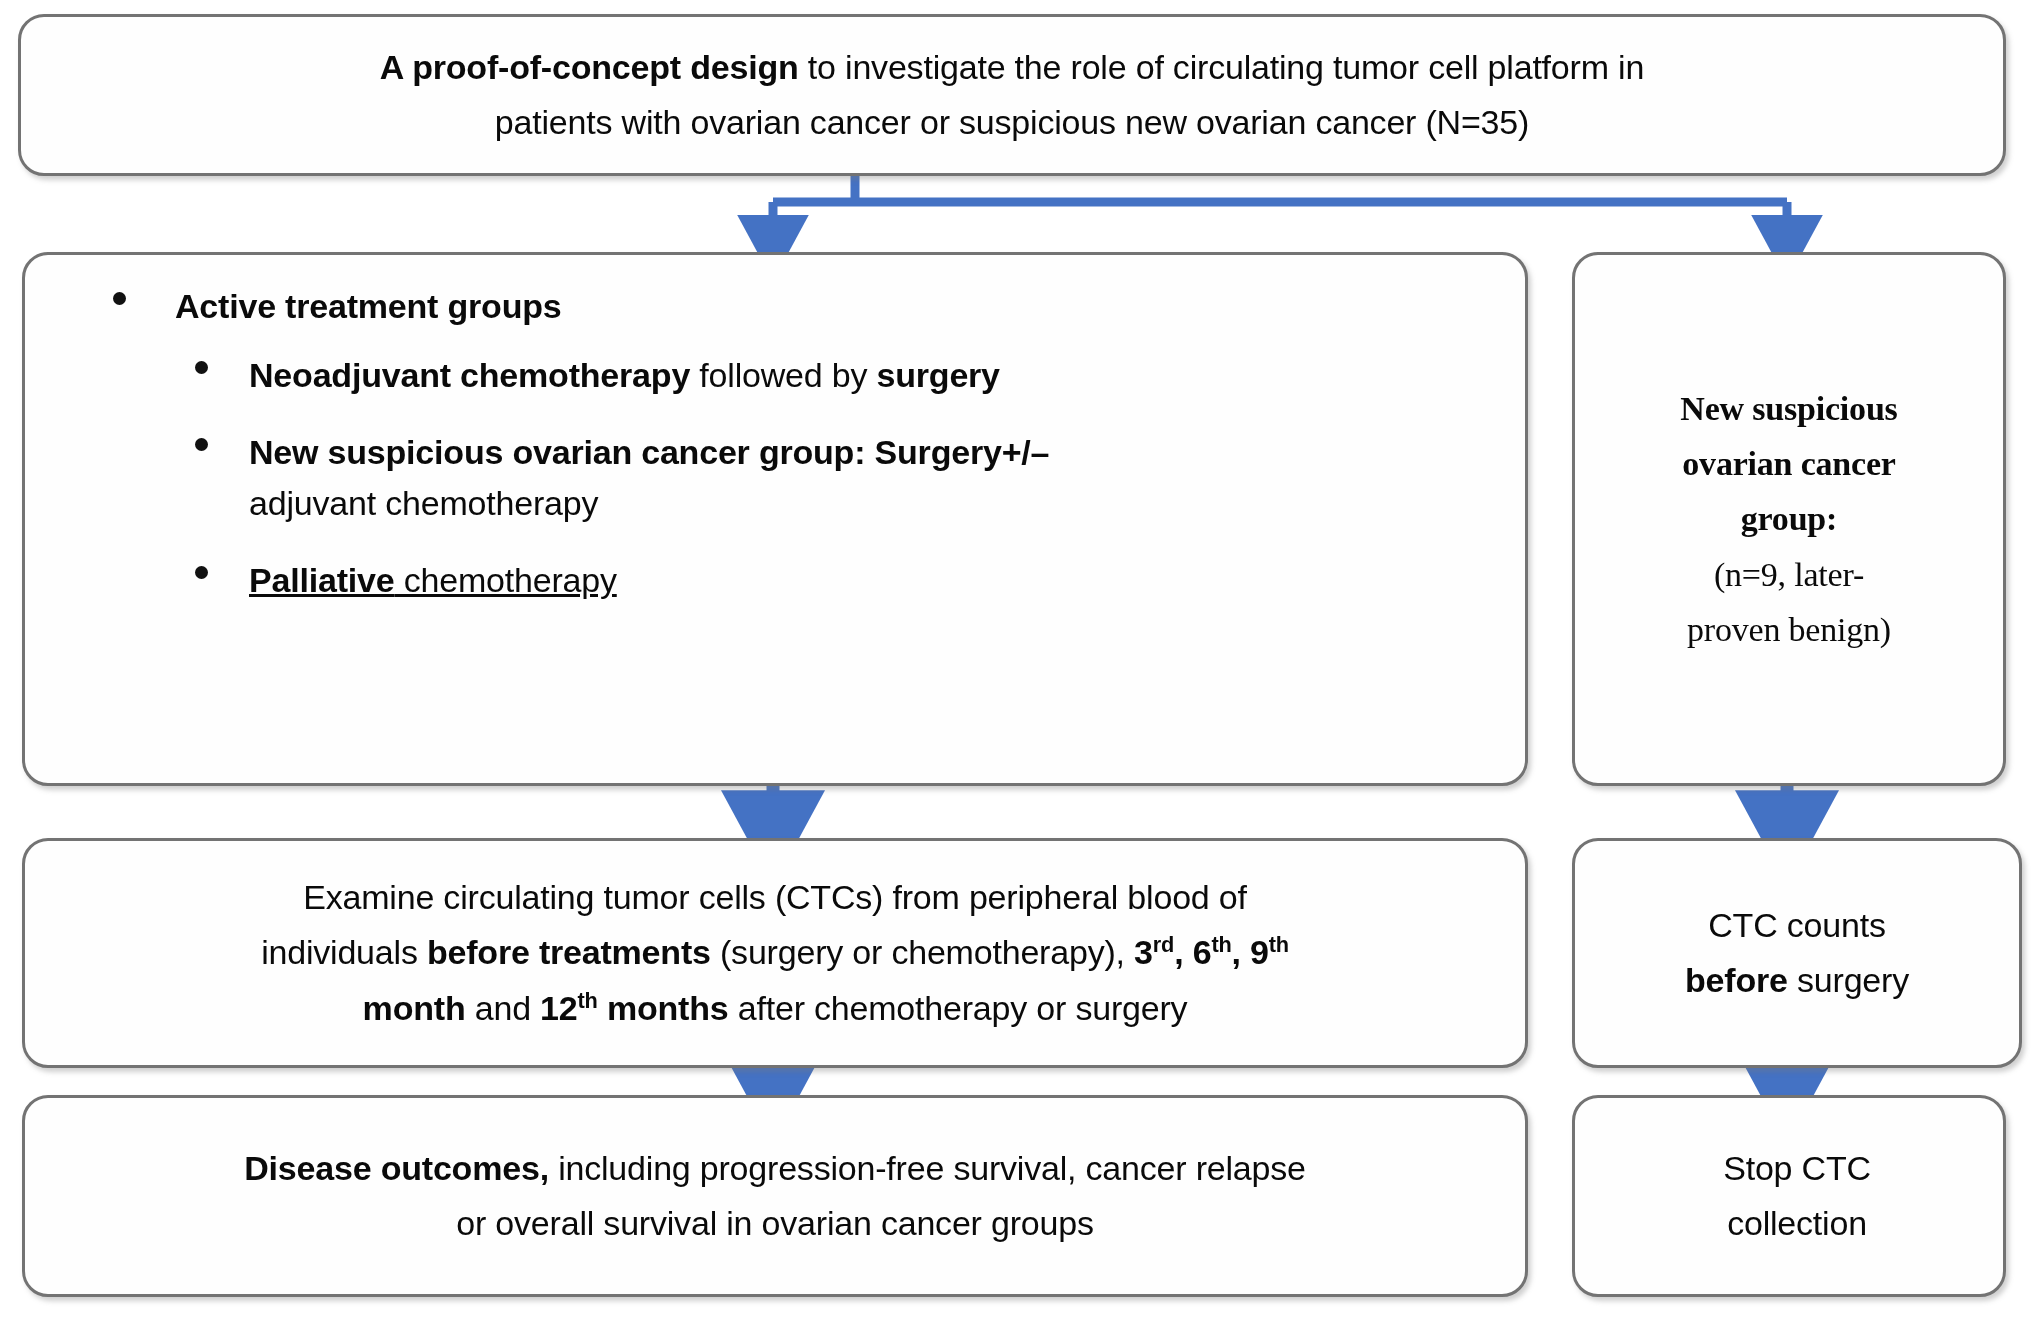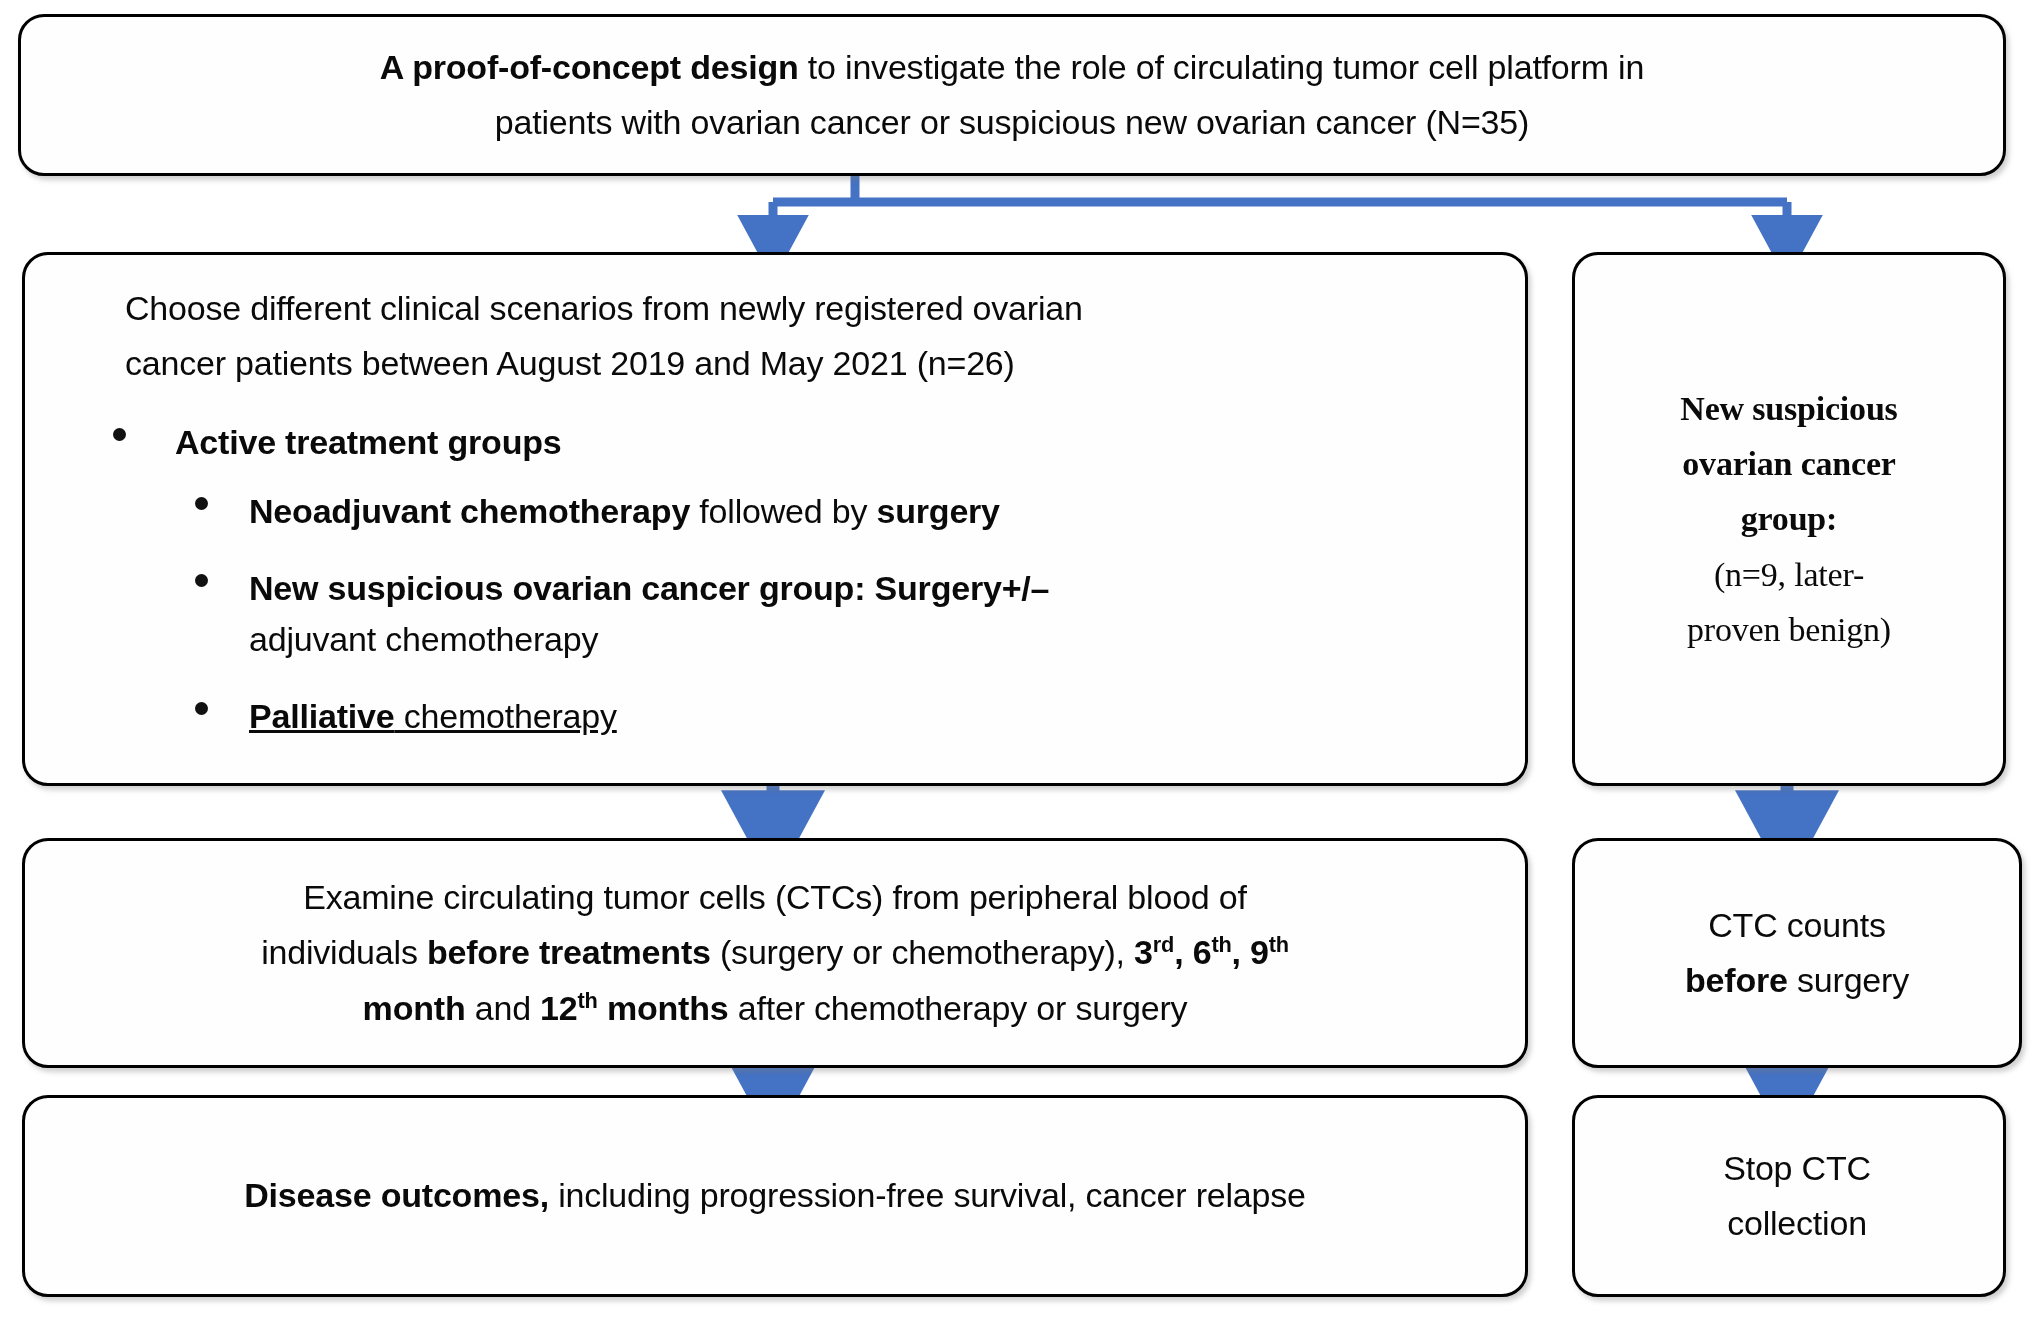--- a/index.html
+++ b/index.html
@@ -21,21 +21,21 @@
     left: 0; top: 0;
     width: 2032px;
     height: 1322px;
   }
 
   
   .box {
     position: absolute;
     box-sizing: border-box;
     background: #fefefe;
-    border: 3px solid #000000;
+    border: 3px solid #737373;
     border-radius: 26px;
     box-shadow: 3px 4px 5px rgba(120,120,120,0.35);
   }
   .box-inner {
     width: 100%;
     height: 100%;
     display: flex;
     flex-direction: column;
     justify-content: center;
     box-sizing: border-box;
@@ -207,24 +207,20 @@
     <div class="box-inner">
       <div class="center-text">
         <span class="b">A proof-of-concept design</span><span> to investigate the role of circulating tumor cell platform in</span><br>
         <span>patients with ovarian cancer or suspicious new ovarian cancer (N=35)</span>
       </div>
     </div>
   </div>
 
   <div class="box" id="box-scenarios">
     <div class="box-inner">
-      <p class="lead-par">
-        <span>Choose different clinical scenarios from newly registered ovarian</span><br>
-        <span>cancer patients between August 2019 and May 2021 (n=26)</span>
-      </p>
 
       <ul class="lvl1">
 
 
         <li>
           <span class="bullet"></span>
           <span class="b">Active treatment groups</span>
 
           <ul class="lvl2">
             <li>
@@ -275,20 +271,21 @@
         <span>CTC counts</span><br>
         <span class="b">before</span><span> surgery</span>
       </div>
     </div>
   </div>
 
   <div class="box" id="box-outcomes">
     <div class="box-inner">
       <div class="center-text">
         <span class="b">Disease outcomes,</span><span> including progression-free survival, cancer relapse</span><br>
+        <span>or overall survival in ovarian cancer groups</span>
       </div>
     </div>
   </div>
 
   <div class="box" id="box-stop">
     <div class="box-inner">
       <div class="center-text">
         <span>Stop CTC</span><br>
         <span>collection</span>
       </div>

